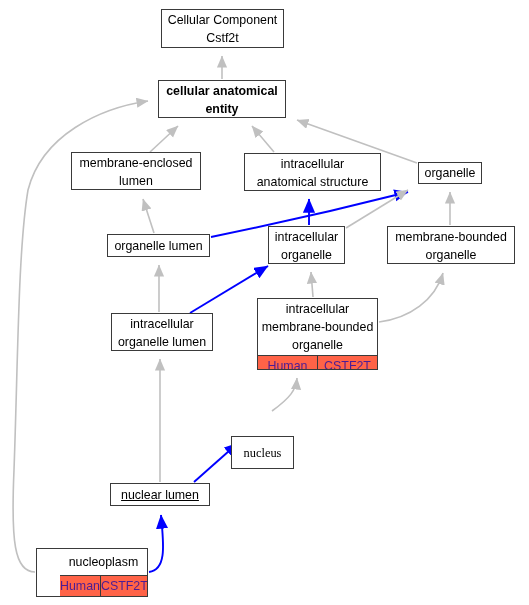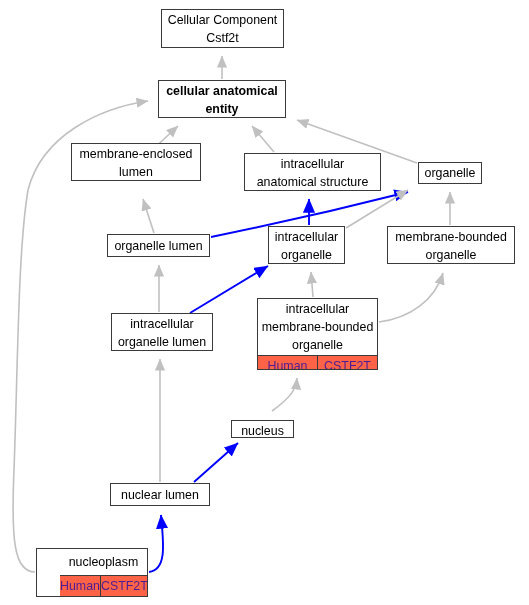--- a/index.html
+++ b/index.html
@@ -126,21 +126,21 @@
   <div class="node" style="left:161px; top:9px; width:123px; height:39px;">
     <div class="node-title">Cellular Component
 Cstf2t</div>
   </div>
 
   <div class="node" style="left:158px; top:80px; width:128px; height:38px;font-weight:bold;">
     <div class="node-title">cellular anatomical
 entity</div>
   </div>
 
-  <div class="node" style="left:71px; top:143px; width:130px; height:38px;">
+  <div class="node" style="left:71px; top:152px; width:130px; height:38px;">
     <div class="node-title">membrane-enclosed
 lumen</div>
   </div>
 
   <div class="node" style="left:244px; top:153px; width:137px; height:38px;">
     <div class="node-title">intracellular
 anatomical structure</div>
   </div>
 
   <div class="node" style="left:418px; top:162px; width:64px; height:22px;">
@@ -169,25 +169,25 @@
   <div class="node" style="left:257px; top:298px; width:121px; height:72px;">
     <div class="node-title">intracellular
 membrane-bounded
 organelle</div>
     <div class="node-annot">
       <div class="annot-cell">Human</div>
       <div class="annot-cell">CSTF2T</div>
     </div>
   </div>
 
-  <div class="node" style="left:231px; top:420px; width:63px; height:18px;">
+  <div class="node" style="left:231px; top:436px; width:63px; height:33px;font-family:Liberation Serif, serif;">
     <div class="node-title">nucleus</div>
   </div>
 
-  <div class="node" style="left:110px; top:483px; width:100px; height:23px;">
+  <div class="node" style="left:110px; top:483px; width:100px; height:23px;text-decoration:underline;">
     <div class="node-title">nuclear lumen</div>
   </div>
 
   <div class="node" style="left:36px; top:548px; width:112px; height:49px;padding-left:23px;">
     <div class="node-title">nucleoplasm</div>
     <div class="node-annot">
       <div class="annot-cell">Human</div>
       <div class="annot-cell">CSTF2T</div>
     </div>
   </div>

